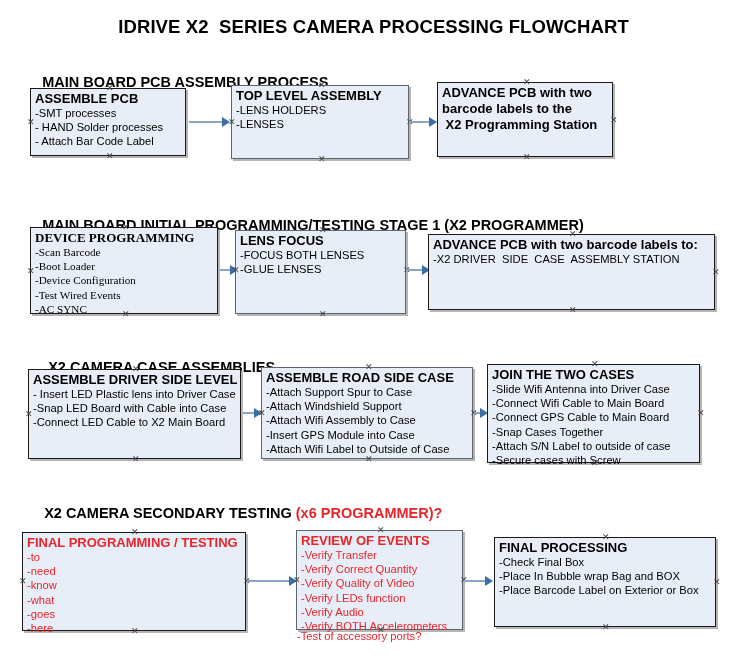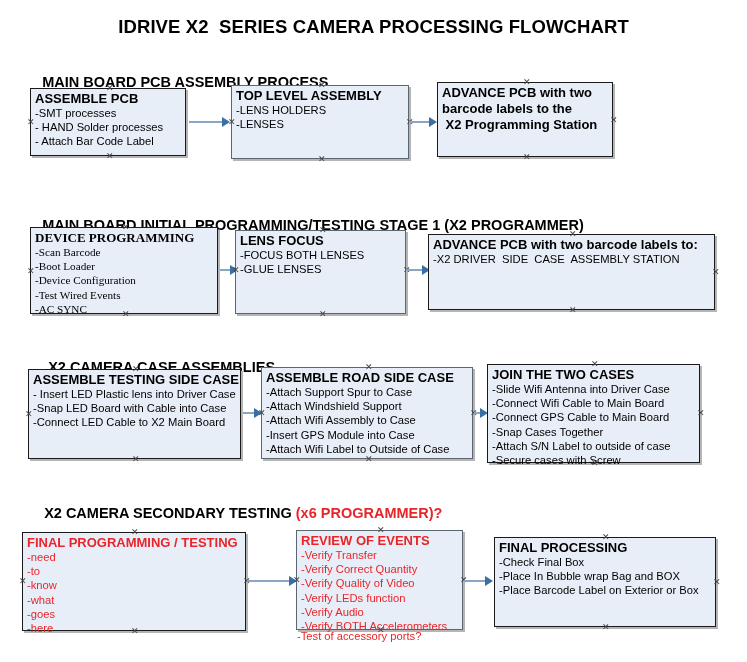--- a/index.html
+++ b/index.html
@@ -203,21 +203,21 @@
     <span class="handle" style="left:140px; top:72px;"></span>
     <span class="handle" style="left:283px; top:34px;"></span>
   </div>
 
   <div class="section" style="left:32px; top:343px;">
     <span>X2 CAMERA CASE ASSEMBLIES</span>
   </div>
 
   <div class="box" style="left:28px; top:369px; width:213px; height:90px;">
     <div class="box-inner">
-      <div class="b-title">ASSEMBLE TESTING SIDE CASE</div>
+      <div class="b-title">ASSEMBLE DRIVER SIDE LEVEL</div>
       <div class="b-line">- Insert LED Plastic lens into Driver Case</div>
       <div class="b-line">-Snap LED Board with Cable into Case</div>
       <div class="b-line">-Connect LED Cable to X2 Main Board</div>
     </div>
     <span class="handle" style="left:103px; top:-4px;"></span>
     <span class="handle" style="left:103px; top:86px;"></span>
     <span class="handle" style="left:-4px; top:41px;"></span>
   </div>
 
   <div class="connector" style="left:243px; top:412px; width:17px;"></div>
@@ -256,22 +256,22 @@
     <span class="handle" style="left:209px; top:45px;"></span>
   </div>
 
   <div class="section" style="left:28px; top:489px;">
     <span>X2 CAMERA SECONDARY TESTING </span><span class="accent">(x6 PROGRAMMER)?</span>
   </div>
 
   <div class="box red" style="left:22px; top:532px; width:224px; height:99px;">
     <div class="box-inner">
       <div class="b-title">FINAL PROGRAMMING / TESTING</div>
+      <div class="b-line">-to</div>
       <div class="b-line">-need</div>
-      <div class="b-line">-to</div>
       <div class="b-line">-know</div>
       <div class="b-line">-what</div>
       <div class="b-line">-goes</div>
       <div class="b-line">-here</div>
     </div>
     <span class="handle" style="left:108px; top:-4px;"></span>
     <span class="handle" style="left:108px; top:95px;"></span>
     <span class="handle" style="left:-4px; top:45px;"></span>
     <span class="handle" style="left:220px; top:45px;"></span>
   </div>

